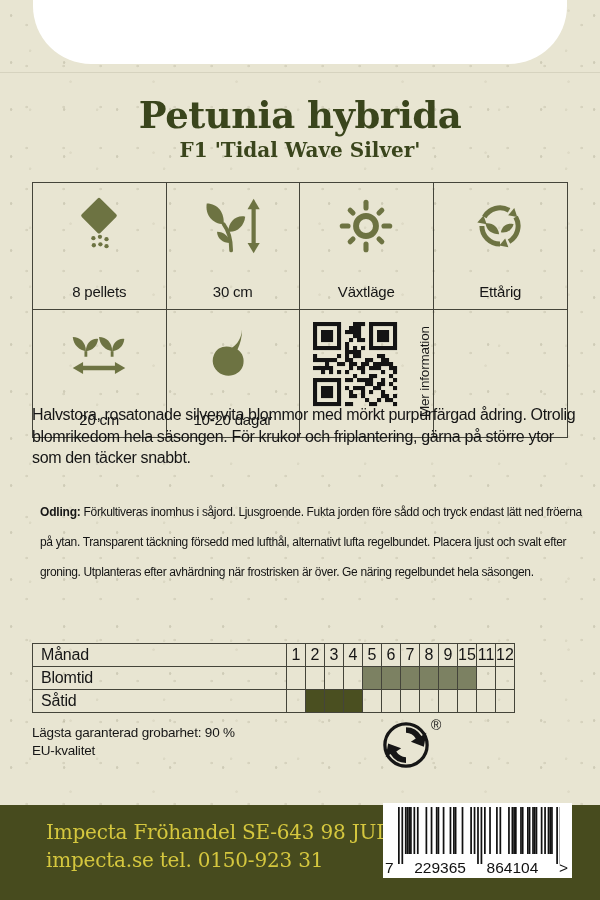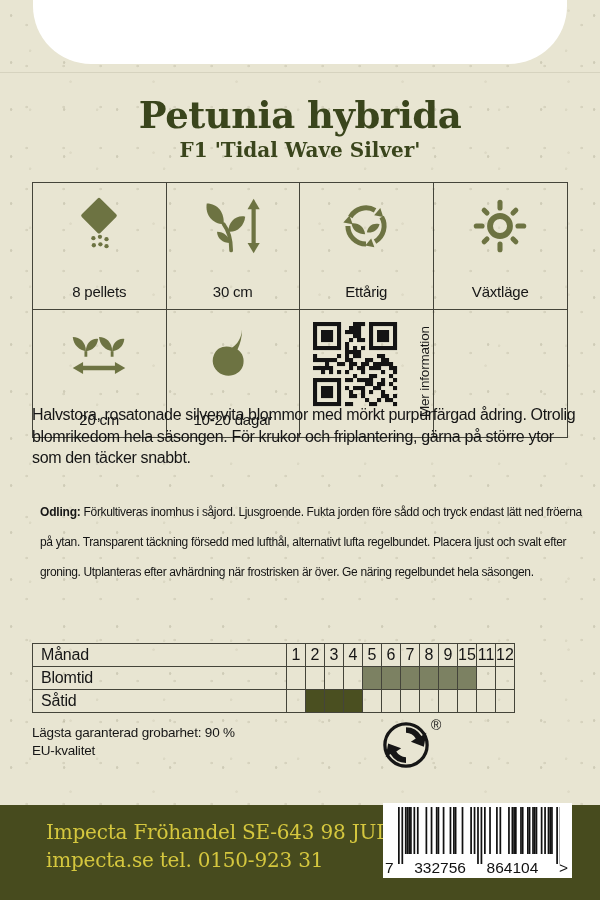--- a/index.html
+++ b/index.html
@@ -92,20 +92,53 @@
           <path d="M30,58 C30,46 28,38 22,30" fill="none" stroke="var(--olive,#6d7342)" stroke-width="4" stroke-linecap="round"></path>
           <path d="M22,30 C10,30 2,20 4,8 C16,8 23,18 22,30 Z"></path>
           <path d="M27,38 C27,28 35,20 45,22 C44,32 36,39 27,38 Z"></path>
           <path d="M29,50 C21,50 15,45 15,38 C22,38 28,43 29,50 Z"></path>
           <line x1="54" y1="12" x2="54" y2="52" stroke="var(--olive,#6d7342)" stroke-width="4.5"></line>
           <polygon points="54,3 47.5,14 60.5,14"></polygon>
           <polygon points="54,61 47.5,50 60.5,50"></polygon>
         </svg>
       </span>
       <span class="lbl">30 cm</span>
+    </div>
+
+    <div class="cell">
+      <span class="art">
+        <svg viewBox="0 0 64 64" width="58" height="58" fill="var(--olive,#6d7342)">
+          <circle cx="32" cy="32" r="11" fill="none" stroke="var(--olive,#6d7342)" stroke-width="6.5"></circle>
+          <g>
+              <rect x="29.2" y="3" width="5.6" height="12" rx="2.8"></rect>
+            </g>
+          <g transform="rotate(45 32 32)">
+              <rect x="29.2" y="4.5" width="5.6" height="10" rx="2.8"></rect>
+            </g>
+          <g transform="rotate(90 32 32)">
+              <rect x="29.2" y="3" width="5.6" height="12" rx="2.8"></rect>
+            </g>
+          <g transform="rotate(135 32 32)">
+              <rect x="29.2" y="4.5" width="5.6" height="10" rx="2.8"></rect>
+            </g>
+          <g transform="rotate(180 32 32)">
+              <rect x="29.2" y="3" width="5.6" height="12" rx="2.8"></rect>
+            </g>
+          <g transform="rotate(225 32 32)">
+              <rect x="29.2" y="4.5" width="5.6" height="10" rx="2.8"></rect>
+            </g>
+          <g transform="rotate(270 32 32)">
+              <rect x="29.2" y="3" width="5.6" height="12" rx="2.8"></rect>
+            </g>
+          <g transform="rotate(315 32 32)">
+              <rect x="29.2" y="4.5" width="5.6" height="10" rx="2.8"></rect>
+            </g>
+        </svg>
+      </span>
+      <span class="lbl">Växtläge</span>
     </div>
 
     <div class="cell">
       <span class="art">
         <svg viewBox="0 0 64 64" width="58" height="58" fill="var(--olive,#6d7342)">
           <g>
             <path d="M14.7,22 A20,20 0 0 1 42,14.7" fill="none" stroke="var(--olive,#6d7342)" stroke-width="5.5"></path>
             <polygon points="51,22 47.8,12.2 41,20.2"></polygon>
           </g>
           <g transform="rotate(120 32 32)">
@@ -114,53 +147,20 @@
           </g>
           <g transform="rotate(240 32 32)">
             <path d="M14.7,22 A20,20 0 0 1 42,14.7" fill="none" stroke="var(--olive,#6d7342)" stroke-width="5.5"></path>
             <polygon points="51,22 47.8,12.2 41,20.2"></polygon>
           </g>
           <path d="M31,41 C30,33 24,28 16,29 C17,37 23,41 31,41 Z"></path>
           <path d="M33,39 C34,32 40,28 47,30 C45,37 39,40 33,39 Z"></path>
         </svg>
       </span>
       <span class="lbl">Ettårig</span>
-    </div>
-
-    <div class="cell">
-      <span class="art">
-        <svg viewBox="0 0 64 64" width="58" height="58" fill="var(--olive,#6d7342)">
-          <circle cx="32" cy="32" r="11" fill="none" stroke="var(--olive,#6d7342)" stroke-width="6.5"></circle>
-          <g>
-              <rect x="29.2" y="3" width="5.6" height="12" rx="2.8"></rect>
-            </g>
-          <g transform="rotate(45 32 32)">
-              <rect x="29.2" y="4.5" width="5.6" height="10" rx="2.8"></rect>
-            </g>
-          <g transform="rotate(90 32 32)">
-              <rect x="29.2" y="3" width="5.6" height="12" rx="2.8"></rect>
-            </g>
-          <g transform="rotate(135 32 32)">
-              <rect x="29.2" y="4.5" width="5.6" height="10" rx="2.8"></rect>
-            </g>
-          <g transform="rotate(180 32 32)">
-              <rect x="29.2" y="3" width="5.6" height="12" rx="2.8"></rect>
-            </g>
-          <g transform="rotate(225 32 32)">
-              <rect x="29.2" y="4.5" width="5.6" height="10" rx="2.8"></rect>
-            </g>
-          <g transform="rotate(270 32 32)">
-              <rect x="29.2" y="3" width="5.6" height="12" rx="2.8"></rect>
-            </g>
-          <g transform="rotate(315 32 32)">
-              <rect x="29.2" y="4.5" width="5.6" height="10" rx="2.8"></rect>
-            </g>
-        </svg>
-      </span>
-      <span class="lbl">Växtläge</span>
     </div>
 
 
     <div class="cell">
       <span class="art">
         <svg viewBox="0 0 64 64" width="60" height="60" fill="var(--olive,#6d7342)">
           <g>
             <path d="M18,30 C18,21 12,15 4,15 C5,24 11,29 18,30 Z"></path>
             <path d="M18,30 C18,22 24,16 31,17 C30,25 25,29 18,30 Z"></path>
             <path d="M18,30 V36" stroke="var(--olive,#6d7342)" stroke-width="3" fill="none"></path>
@@ -525,19 +525,19 @@
         <rect x="144.76" y="0" width="1.72" height="47" fill="#111"></rect>
         <rect x="148.20" y="0" width="1.72" height="47" fill="#111"></rect>
         <rect x="151.64" y="0" width="1.72" height="47" fill="#111"></rect>
         <rect x="153.36" y="0" width="1.72" height="47" fill="#111"></rect>
         <rect x="155.08" y="0" width="1.72" height="47" fill="#111"></rect>
         <rect x="160.24" y="0" width="1.72" height="57" fill="#111"></rect>
         <rect x="163.68" y="0" width="1.72" height="57" fill="#111"></rect>
       </svg>
     <div class="bc-digits">
       <span>7</span>
-      <span>332756</span>
+      <span>229365</span>
       <span>864104</span>
       <span>&gt;</span>
     </div>
   </div>
 
 </div>
 
 </body></html>

